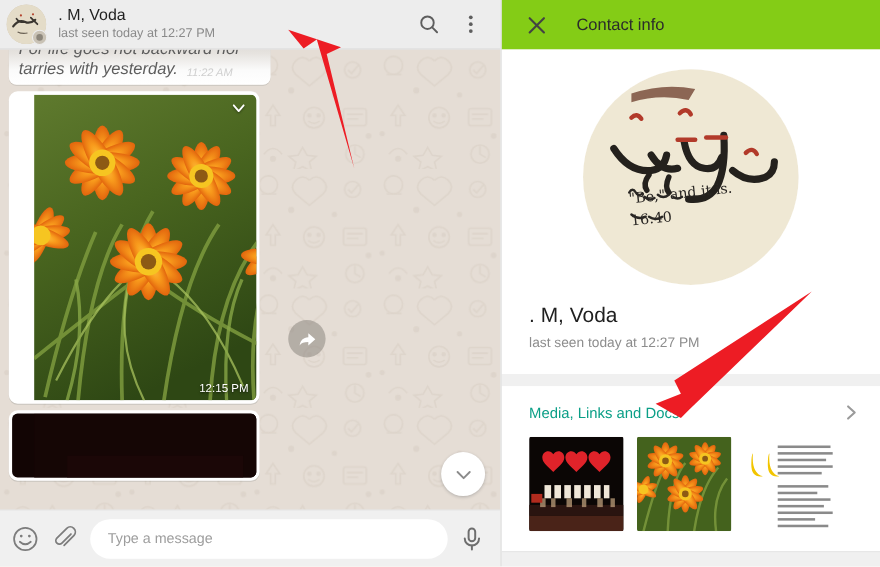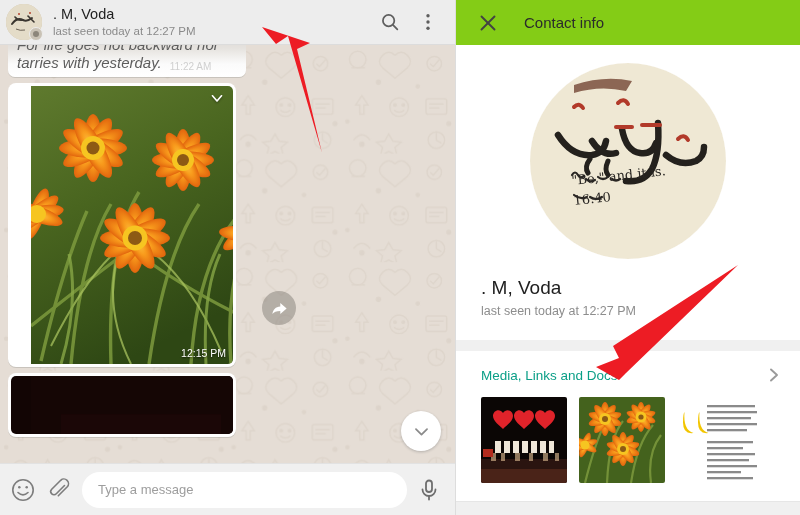--- a/index.html
+++ b/index.html
@@ -94,21 +94,21 @@
   .bubble-time {
     font-size: 10px; color: #9a9a9a;
     margin-left: 8px; white-space: nowrap;
     display: inline-block; vertical-align: bottom;
   }
 
   
   .row.clipped { margin-top: -18px; margin-bottom: 6px; }
   .row.clipped .bubble { background: linear-gradient(to bottom,#d6d2cd 0%,#e6e3df 38%,#fbfbfb 72%,#ffffff 100%); }
   .row.clipped .bubble-text { color: #5d5d5d; }
-  .row.clipped .bubble-time { color: #cfcfcf; }
+  .row.clipped .bubble-time { color: #cfcfcf; font-style: italic; }
 
   
   .bubble.img {
     padding: 3px; width: 228px; border-radius: 8px;
   }
   .photo {
     position: relative; width: 222px; height: 278px;
     border-radius: 5px; overflow: hidden; display:block;padding-left:20px;
   }
   .photo svg { display:block; width: 222px; height: 278px; }

